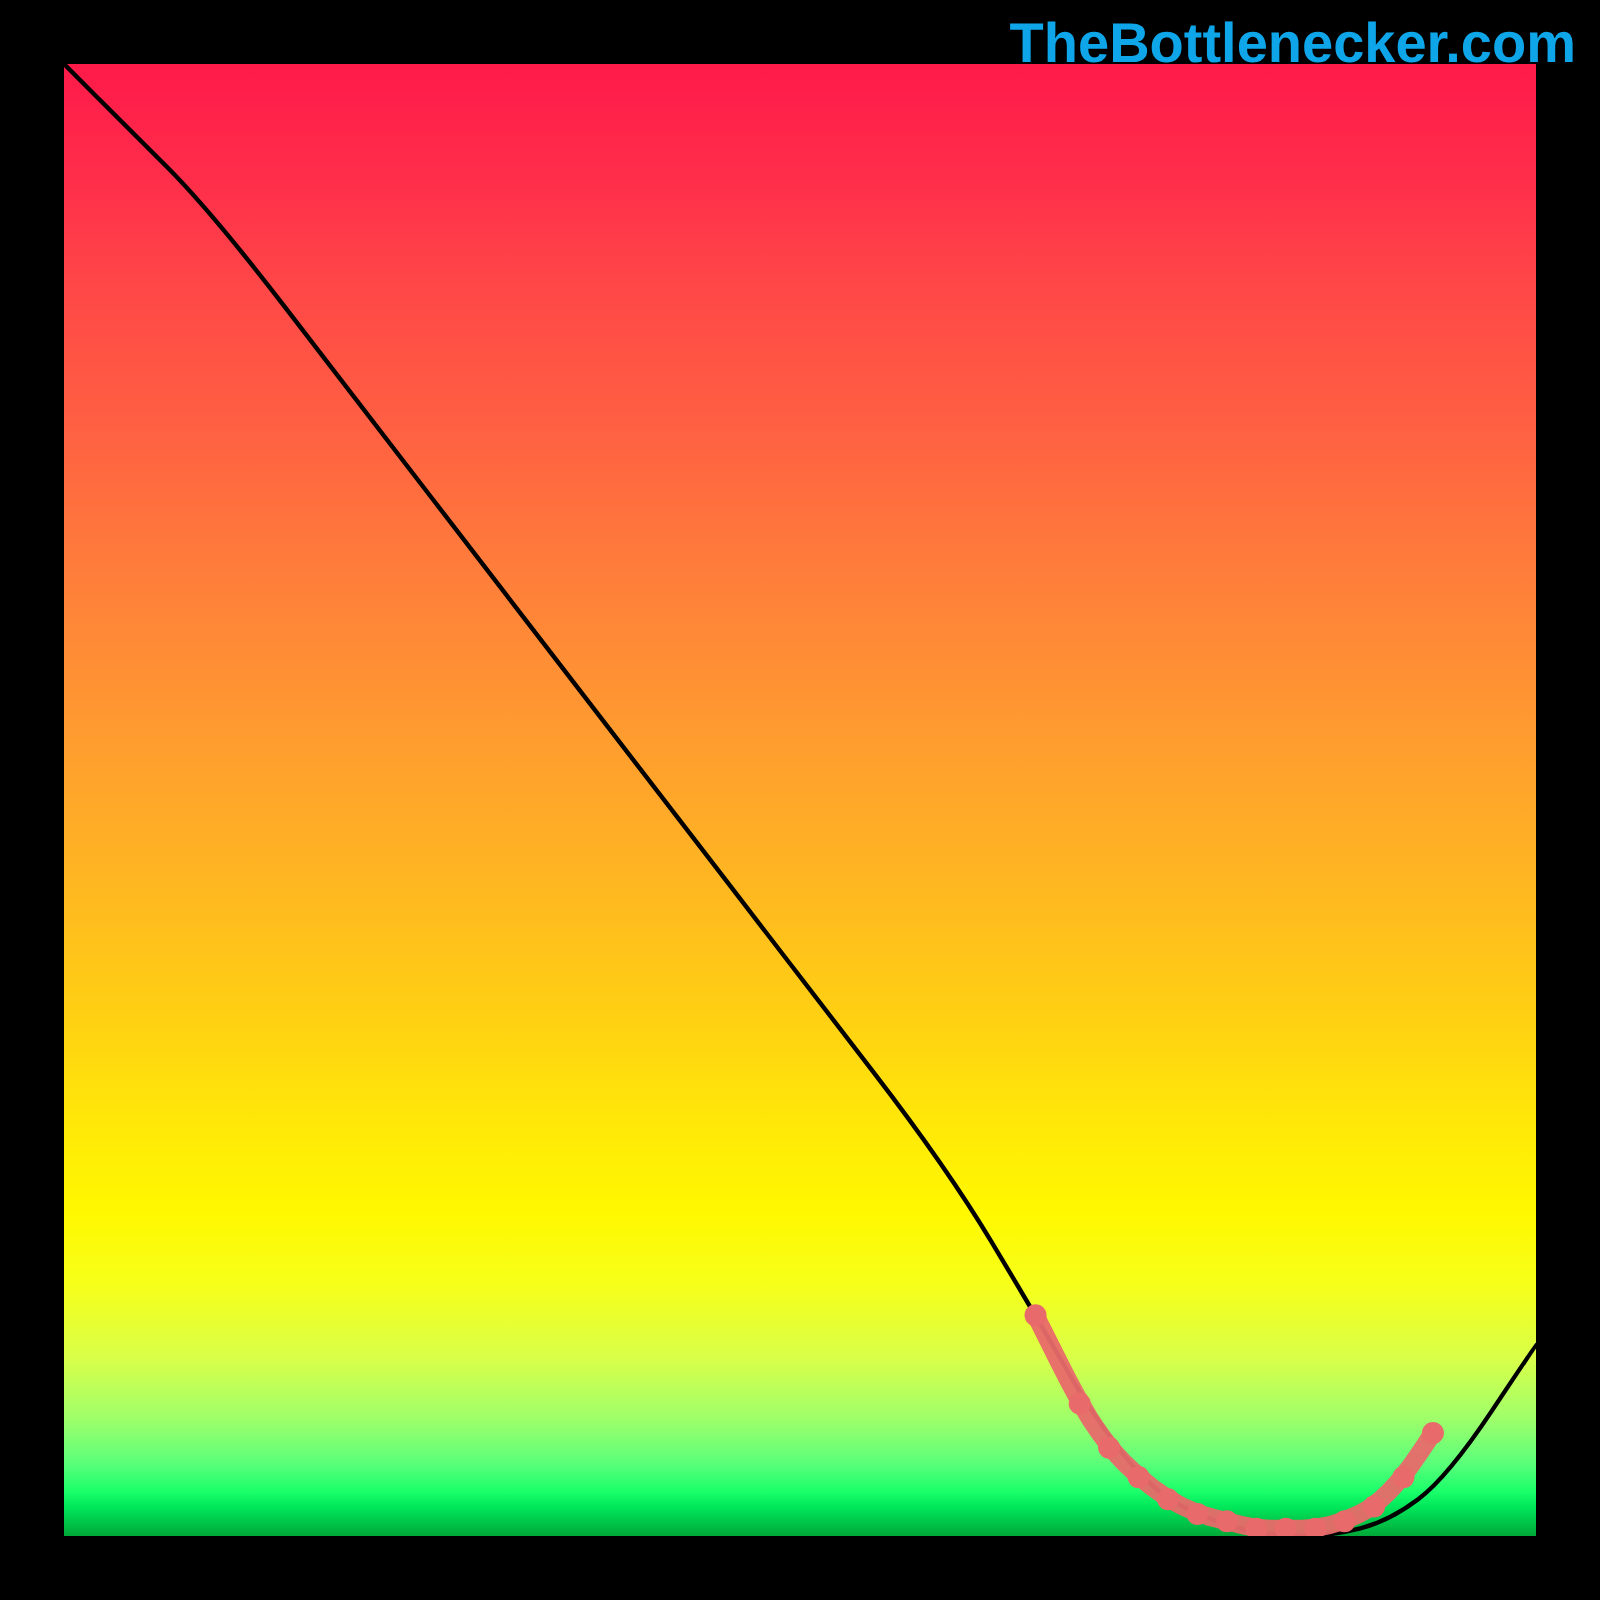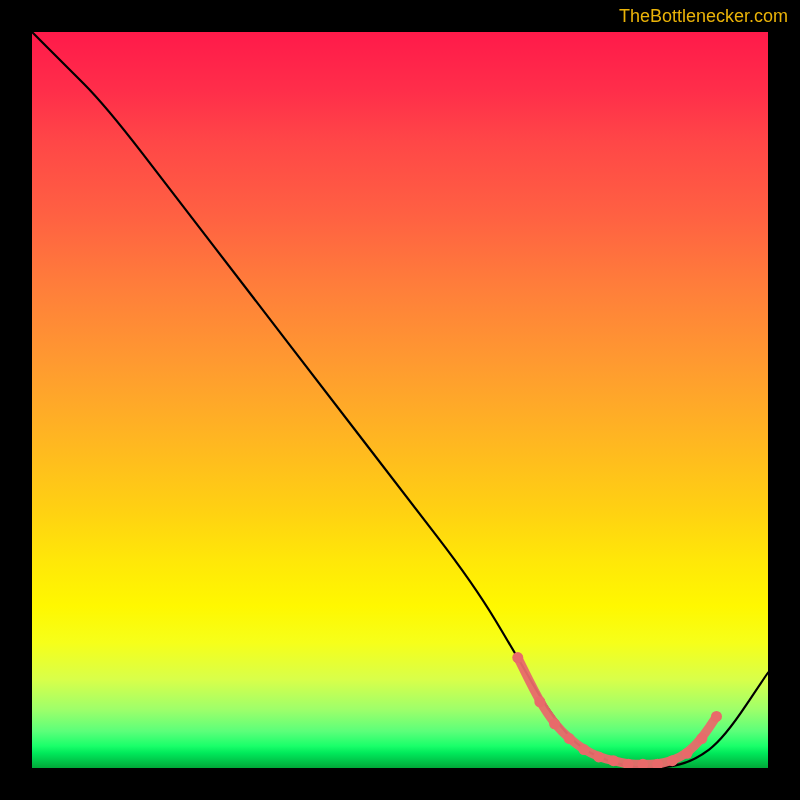--- a/index.html
+++ b/index.html
@@ -8,23 +8,23 @@
     height: 800px;
     background: #000;
     position: relative;
     overflow: hidden;
     font-family: Arial, sans-serif;
   }
   .watermark {
     position: absolute;
     top: 6px;
     right: 12px;
-    color: #eab308;
-    font-size: 18px;
-    font-weight: 400;
+    color: #0ea5e9;
+    font-size: 28px;
+    font-weight: 700;
     z-index: 10;
   }
   .plot-area {
     position: absolute;
     left: 32px;
     top: 32px;
     width: 736px;
     height: 736px;
     overflow: hidden;
   }

